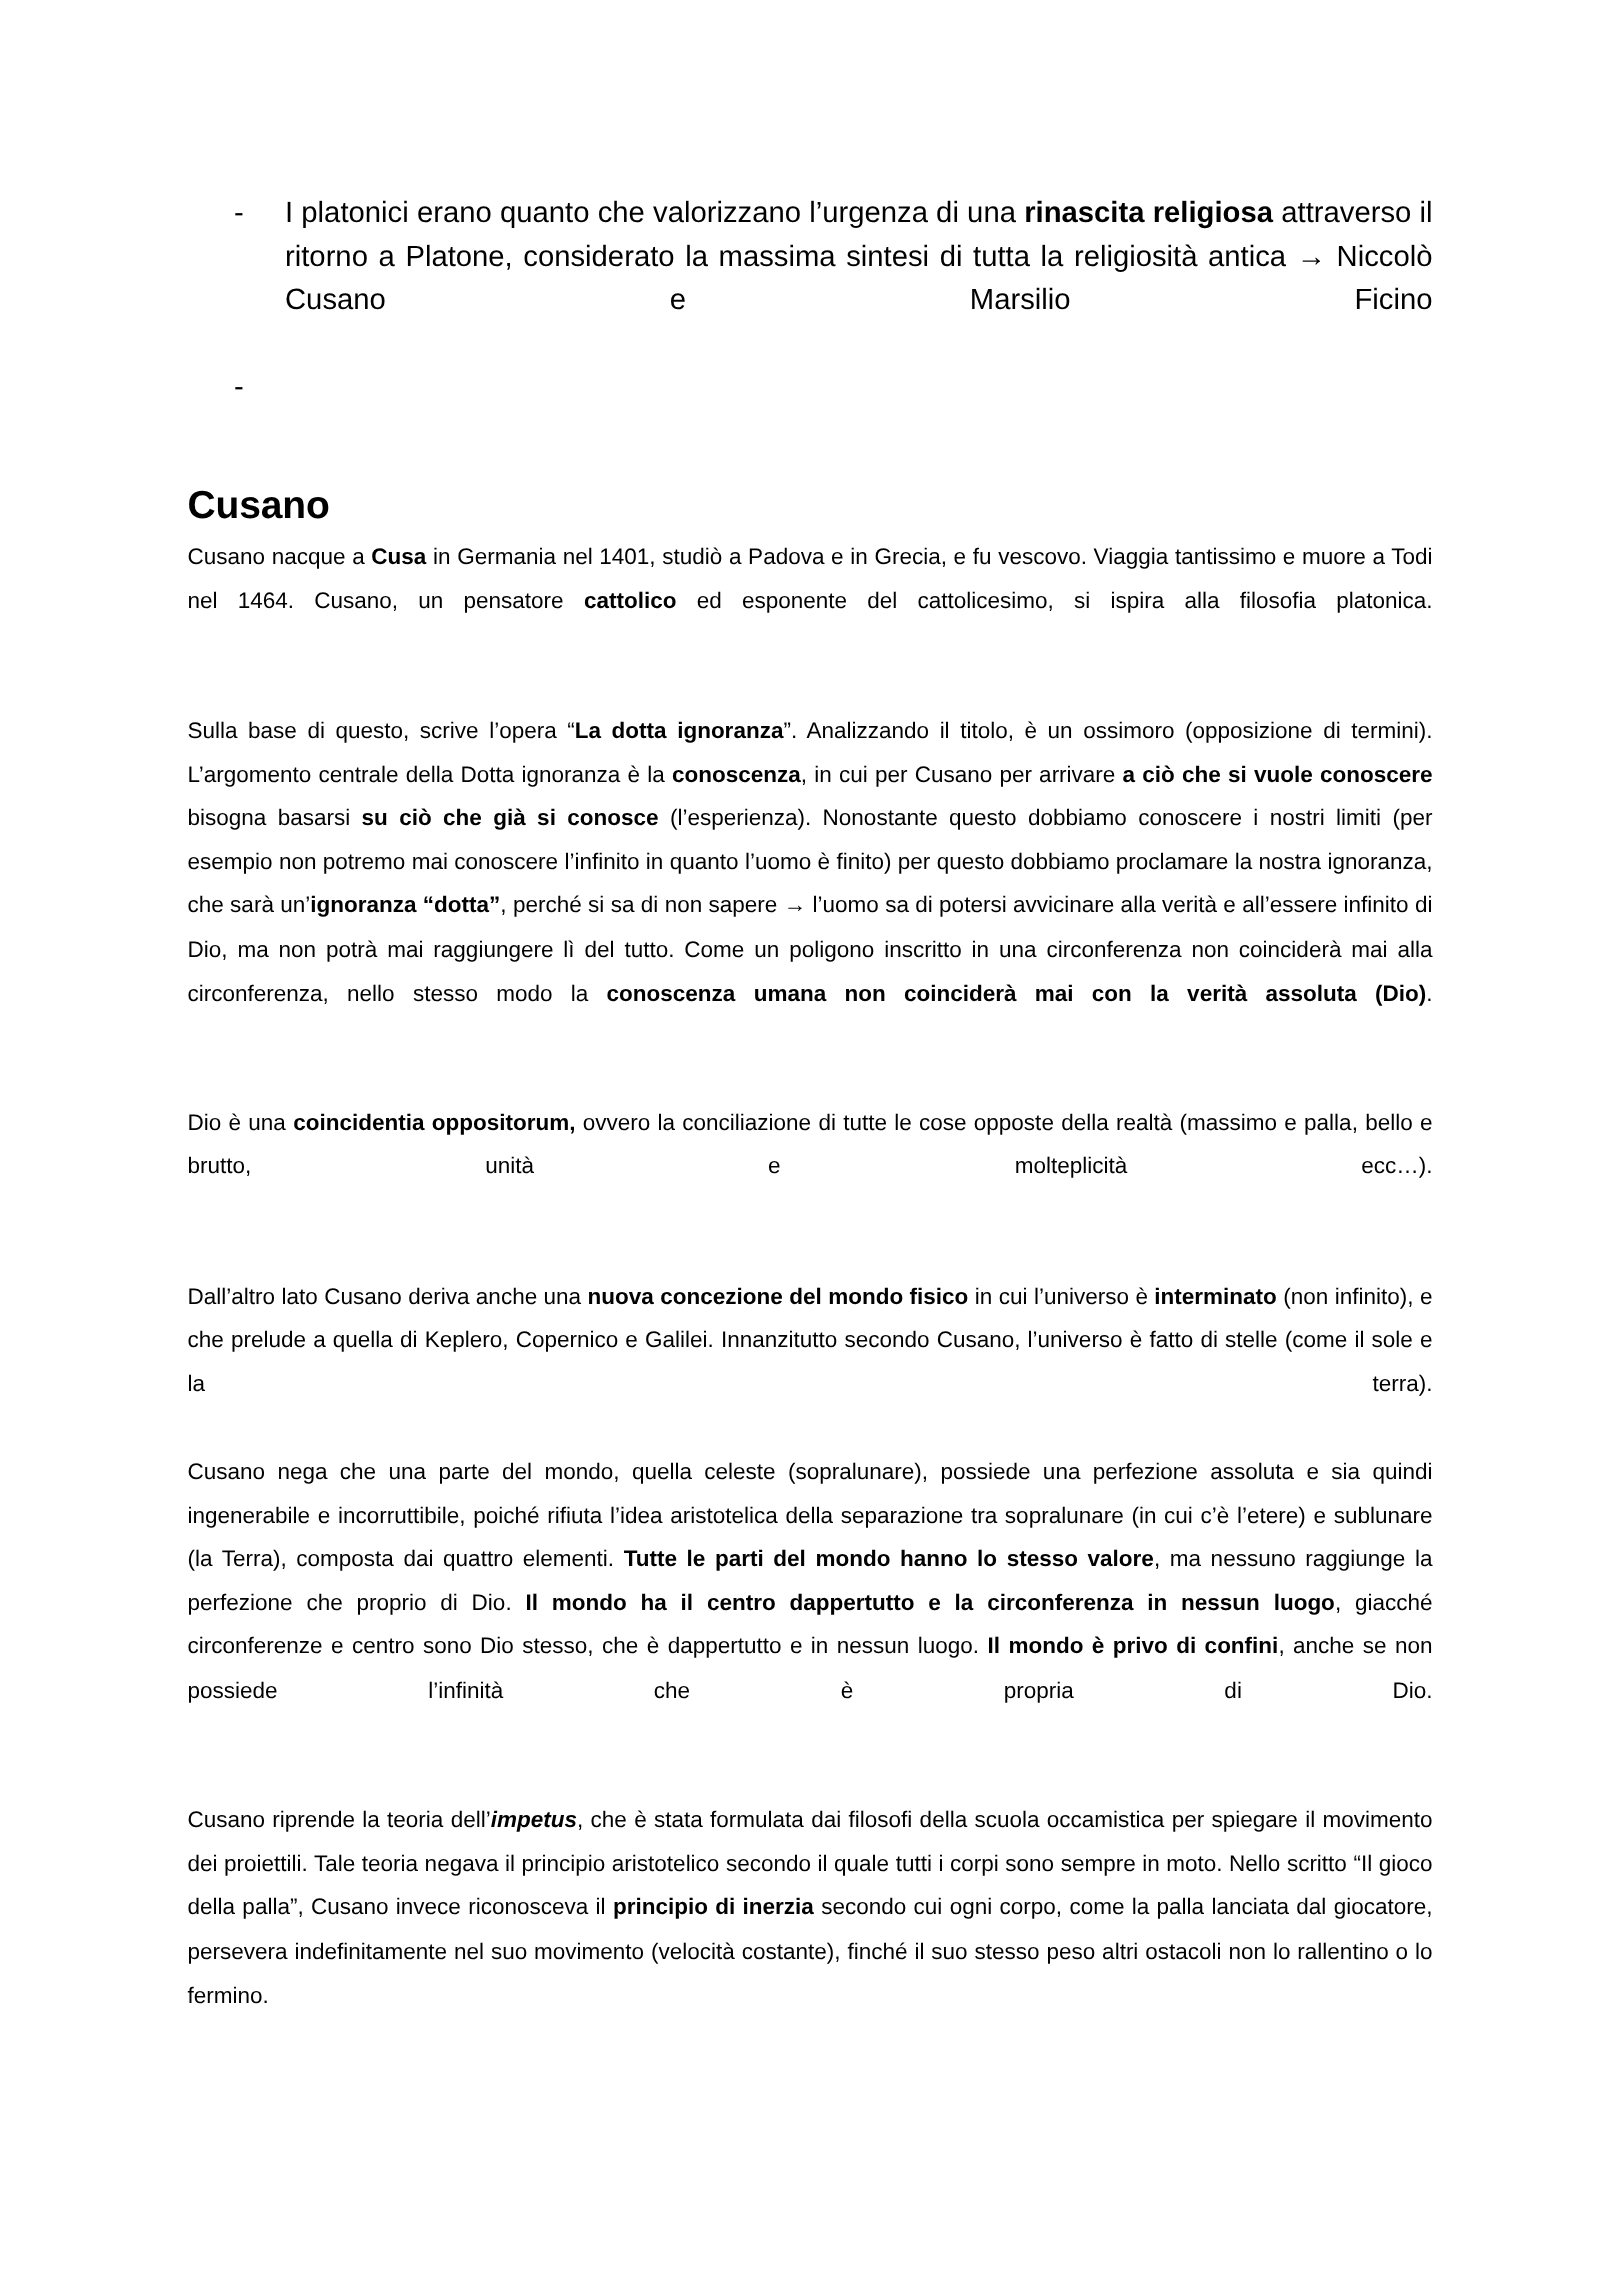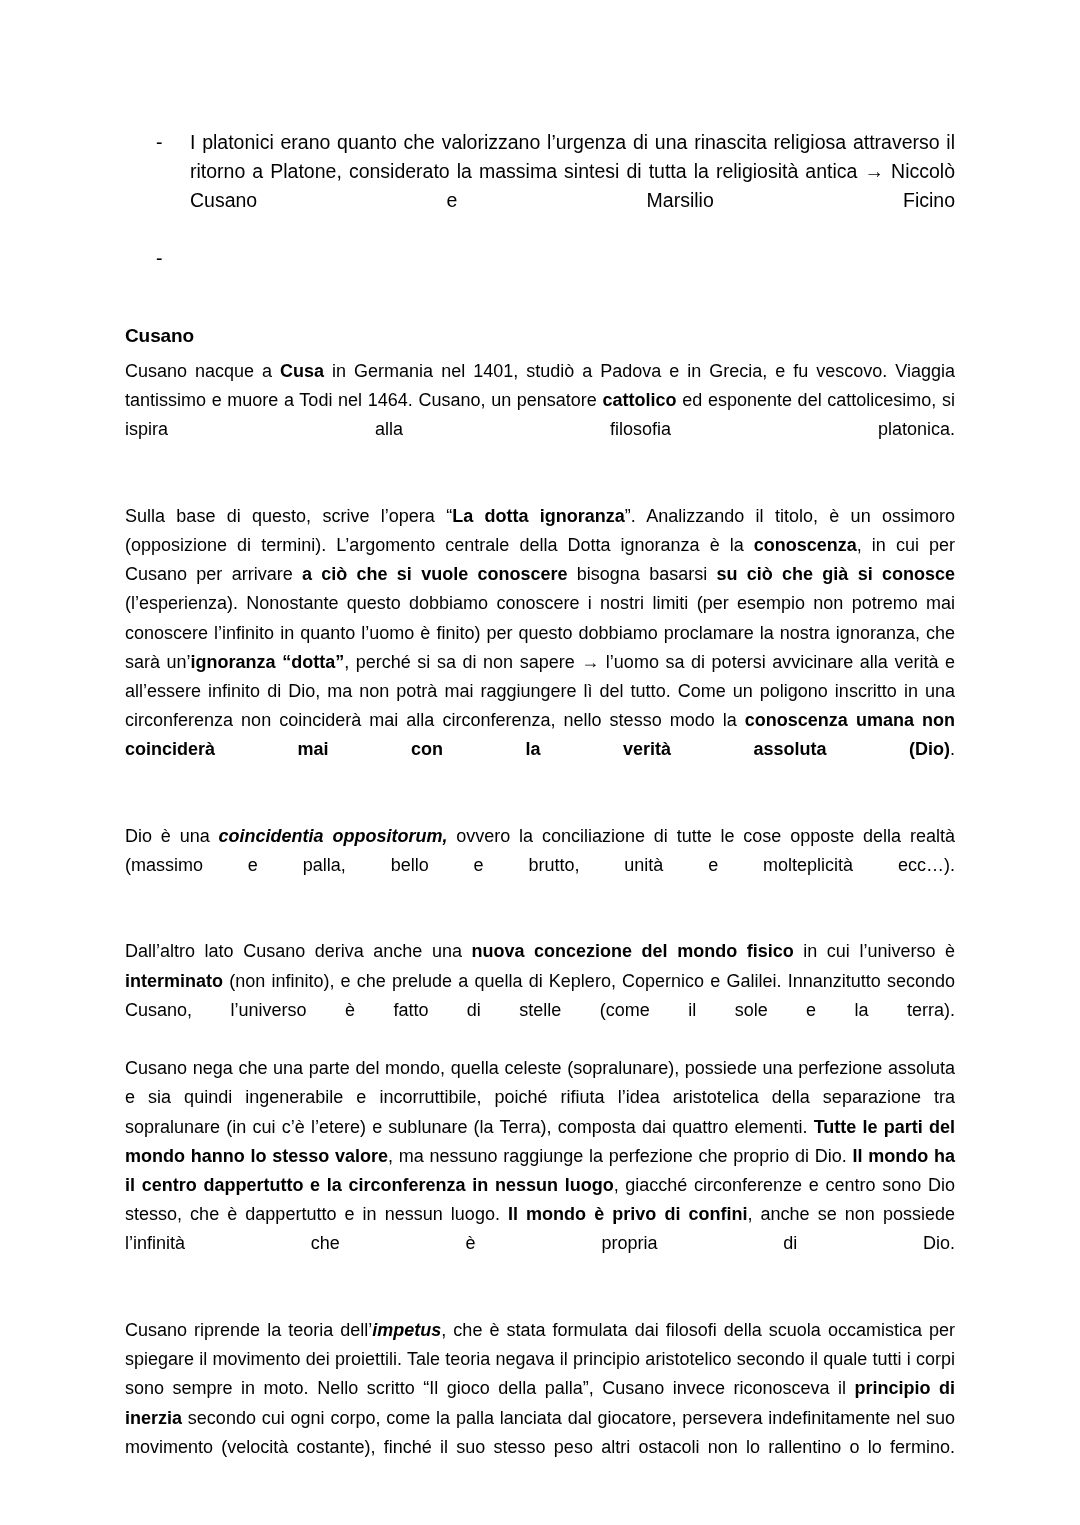--- a/index.html
+++ b/index.html
@@ -45,35 +45,35 @@
   .bullet-marker {
     position: absolute;
     left: 31px;
     top: 0;
     font-size: 19.5px;
     line-height: 29px;
   }
 
   
   .section-heading {
-    font-size: 19px;
+    font-size: 26px;
     font-weight: bold;
     line-height: 30px;
     margin: 0;
     padding: 0;
     letter-spacing: -0.1px;
   }
   .heading-cusano {
     margin-top: 48px;
     margin-bottom: 6px;
   }
 
   
   .para {
-    font-size: 18px;
+    font-size: 15px;
     line-height: 29.2px;
     text-align: justify;
     text-justify: inter-word;
     margin: 0;
     padding: 0;
     hyphens: none;
   }
   .para + .para {
     margin-top: 28px;
   }
@@ -94,34 +94,34 @@
 </style>
 </head>
 <body>
 
 <div class="page">
   <div class="content">
 
     <ul class="bullet-list">
       <li class="bullet-item">
         <span class="bullet-marker">-</span>
-        <span><span>I platonici erano quanto che valorizzano l’urgenza di una </span><span style="font-weight: normal;">rinascita religiosa</span><span> attraverso il ritorno a Platone, considerato la massima sintesi di tutta la religiosità antica </span><span>→</span><span> Niccolò Cusano e Marsilio Ficino</span></span>
+        <span><span>I platonici erano quanto che valorizzano l’urgenza di una </span><span style="font-weight: bold;">rinascita religiosa</span><span> attraverso il ritorno a Platone, considerato la massima sintesi di tutta la religiosità antica </span><span>→</span><span> Niccolò Cusano e Marsilio Ficino</span></span>
       </li>
       <li class="bullet-item">
         <span class="bullet-marker">-</span>
       </li>
     </ul>
 
     <h2 class="section-heading heading-cusano">Cusano</h2>
 
     <p class="para"><span>Cusano nacque a </span><span style="font-weight: bold;">Cusa</span><span> in Germania nel 1401, studiò a Padova e in Grecia, e fu vescovo. Viaggia tantissimo e muore a Todi nel 1464. Cusano, un pensatore </span><span style="font-weight: bold;">cattolico</span><span> ed esponente del cattolicesimo, si ispira alla filosofia platonica.</span></p>
 
     <p class="para"><span>Sulla base di questo, scrive l’opera “</span><span style="font-weight: bold;">La dotta ignoranza</span><span>”. Analizzando il titolo, è un ossimoro (opposizione di termini). L’argomento centrale della Dotta ignoranza è la </span><span style="font-weight: bold;">conoscenza</span><span>, in cui per Cusano per arrivare </span><span style="font-weight: bold;">a ciò che si vuole conoscere</span><span> bisogna basarsi </span><span style="font-weight: bold;">su ciò che già si conosce</span><span> (l’esperienza). Nonostante questo dobbiamo conoscere i nostri limiti (per esempio non potremo mai conoscere l’infinito in quanto l’uomo è finito) per questo dobbiamo proclamare la nostra ignoranza, che sarà un’</span><span style="font-weight: bold;">ignoranza “dotta”</span><span>, perché si sa di non sapere </span><span>→</span><span> l’uomo sa di potersi avvicinare alla verità e all’essere infinito di Dio, ma non potrà mai raggiungere lì del tutto. Come un poligono inscritto in una circonferenza non coinciderà mai alla circonferenza, nello stesso modo la </span><span style="font-weight: bold;">conoscenza umana non coinciderà mai con la verità assoluta (Dio)</span><span>.</span></p>
 
-    <p class="para"><span>Dio è una </span><span style="font-weight: bold; font-style: italic;">coincidentia oppositorum,</span><span> ovvero la conciliazione di tutte le cose opposte della realtà (massimo e palla, bello e brutto, unità e molteplicità ecc…).</span></p>
+    <p class="para"><span>Dio è una </span><span style="font-weight: bold; ">coincidentia oppositorum,</span><span> ovvero la conciliazione di tutte le cose opposte della realtà (massimo e palla, bello e brutto, unità e molteplicità ecc…).</span></p>
 
     <p class="para"><span>Dall’altro lato Cusano deriva anche una </span><span style="font-weight: bold;">nuova concezione del mondo fisico</span><span> in cui l’universo è </span><span style="font-weight: bold;">interminato</span><span> (non infinito), e che prelude a quella di Keplero, Copernico e Galilei. Innanzitutto secondo Cusano, l’universo è fatto di stelle (come il sole e la terra).</span></p>
 
     <p class="para para-tight"><span>Cusano nega che una parte del mondo, quella celeste (sopralunare), possiede una perfezione assoluta e sia quindi ingenerabile e incorruttibile, poiché rifiuta l’idea aristotelica della separazione tra sopralunare (in cui c’è l’etere) e sublunare (la Terra), composta dai quattro elementi. </span><span style="font-weight: bold;">Tutte le parti del mondo hanno lo stesso valore</span><span>, ma nessuno raggiunge la perfezione che proprio di Dio. </span><span style="font-weight: bold;">Il mondo ha il centro dappertutto e la circonferenza in nessun luogo</span><span>, giacché circonferenze e centro sono Dio stesso, che è dappertutto e in nessun luogo. </span><span style="font-weight: bold;">Il mondo è privo di confini</span><span>, anche se non possiede l’infinità che è propria di Dio.</span></p>
 
     <p class="para"><span>Cusano riprende la teoria dell’</span><span style="font-weight: bold; font-style: italic;">impetus</span><span>, che è stata formulata dai filosofi della scuola occamistica per spiegare il movimento dei proiettili. Tale teoria negava il principio aristotelico secondo il quale tutti i corpi sono sempre in moto. Nello scritto “Il gioco della palla”, Cusano invece riconosceva il </span><span style="font-weight: bold;">principio di inerzia</span><span> secondo cui ogni corpo, come la palla lanciata dal giocatore, persevera indefinitamente nel suo movimento (velocità costante), finché il suo stesso peso altri ostacoli non lo rallentino o lo fermino.</span></p>
 
   </div>
 </div>
 

